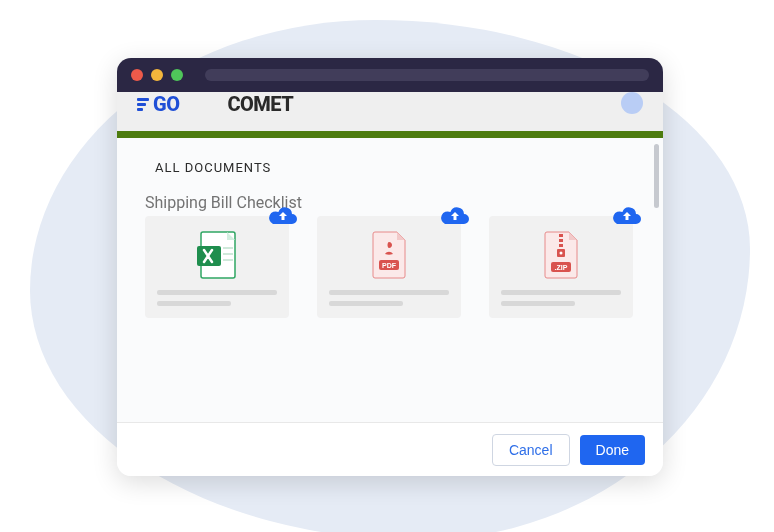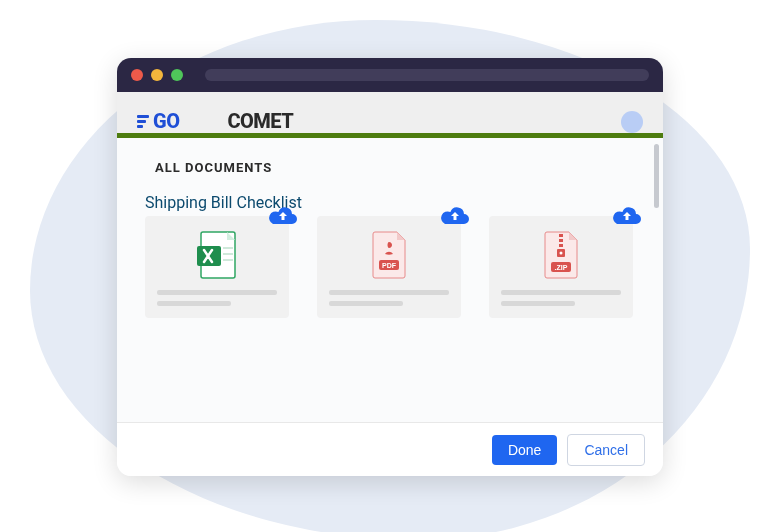--- a/index.html
+++ b/index.html
@@ -43,24 +43,24 @@
 .url-pill {
   flex: 1;
   height: 12px;
   margin-left: 14px;
   background: #413d5a;
   border-radius: 7px;
 }
 .header {
   height: 46px;
   background: #efefef;
-  display: flex; align-items: flex-end;
+  display: flex; align-items: flex-start;
   justify-content: space-between;
   padding: 0 20px;
-  border-bottom: 5px solid #4d7c0f;
+  border-bottom: 7px solid #4d7c0f;
 }
 .logo {
   display: flex; align-items: center; gap: 2px;
   font-weight: 800; font-size: 20px; letter-spacing: -0.5px;
   color: #1f4fd6;
 }
 .logo .bars {
   display: inline-flex; flex-direction: column; gap: 2px; margin-right: 2px;
 }
 .logo .bars span { width: 12px; height: 3px; background: #1f4fd6; border-radius: 1px; }
@@ -77,29 +77,29 @@
   padding: 22px 28px 6px 28px;
   overflow: hidden;
 }
 .scrollbar {
   position: absolute; right: 4px; top: 6px;
   width: 5px; height: 64px;
   background: #c6c9cf; border-radius: 3px;
 }
 .section-title {
   font-size: 13px;
-  font-weight: 700;
+  font-weight: 400;
   letter-spacing: 1px;
   color: #2b2b2b;
   margin-bottom: 18px;
   margin-left: 10px;
 }
 .subtitle {
   font-size: 16px;
-  color: #0c4a6e;
+  color: #737373;
   margin-bottom: 4px;
 }
 .cards {
   display: flex;
   gap: 28px;
 }
 .card {
   position: relative;
   width: 144px;
   background: #f1f1f1;
@@ -235,17 +235,17 @@
           <text x="22" y="40" text-anchor="middle" font-size="7" fill="#fff" font-family="Arial" font-weight="bold">.ZIP</text>
         </svg>
         <div class="line"></div>
         <div class="line short"></div>
       </div>
 
     </div>
   </div>
 
   <div class="footer">
+    <button class="btn btn-cancel">Cancel</button>
     <button class="btn btn-done">Done</button>
-    <button class="btn btn-cancel">Cancel</button>
   </div>
 
 </div>
 
 </body></html>

